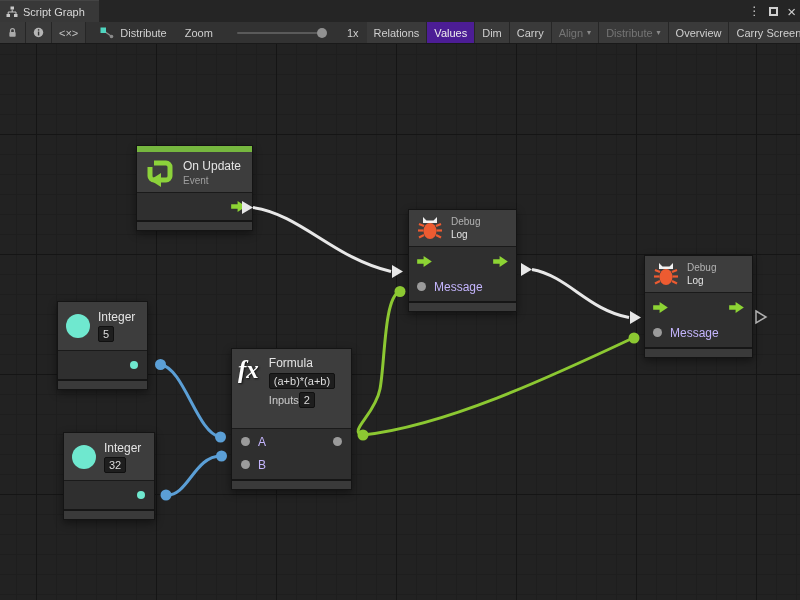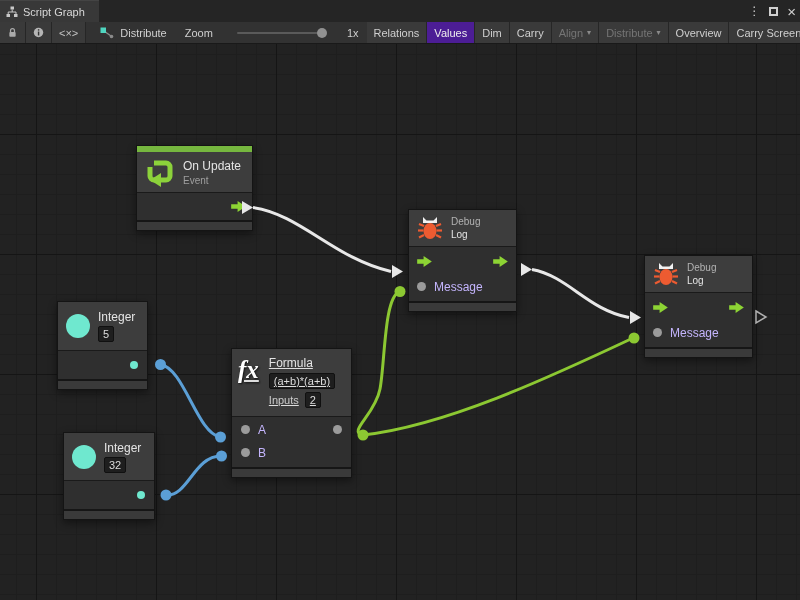--- a/index.html
+++ b/index.html
@@ -53,21 +53,21 @@
   .node-footer { height:10px; background:#3a3a3a; border-top:2px solid #161616; }
   .row { display:flex; align-items:center; }
   .port-dot { width:9px; height:9px; border-radius:50%; background:#9b9b9b; flex:none; }
   .port-dot.teal { background:#6fe8cf; width:8px; height:8px; }
   .port-label { font-size:12px; color:#c4b5fd; margin-left:8px; }
   .flow-arrow { flex:none; display:block; }
   .val { background:#1e1e1e; border:1px solid #101010; border-radius:2px; color:#dcdcdc; font-size:11px; padding:0 4px; line-height:14px; display:inline-block; }
   .teal-circle { width:24px; height:24px; border-radius:50%; background:#6fe8cf; flex:none; }
   .fx { font:italic bold 25px "Liberation Serif", serif; color:#fff; text-shadow:1px 1px 2px #111; flex:none; padding:0 2px; }
   .greenbar { height:6px; background:#76b73f; }
-  .inputs-row { display:flex; align-items:center; gap:6px; font-size:11px; color:#cdcdcd; }
+  .inputs-row { display:flex; align-items:center; font-size:11px; color:#cdcdcd; }
 </style>
 </head>
 <body>
 
 <div class="window">
 
   <div class="titlebar">
     <div class="tab">
       <svg width="12" height="12" viewBox="0 0 12 12">
         <rect x="4.5" y="0.5" width="3.5" height="3" fill="#c8c8c8"></rect>
@@ -244,21 +244,21 @@
           <span class="val" style="align-self:flex-start;">32</span>
         </div>
       </div>
       <div class="row" style="height:28px; justify-content:flex-end; padding-right:9px;">
         <span class="port-dot teal"></span>
       </div>
       <div class="node-footer"></div>
     </div>
 
     <div class="node" style="left:231px; top:304px; width:121px;">
-      <div class="node-header" style="align-items:flex-start; padding:7px 8px 8px 4px;text-decoration:underline;">
+      <div class="node-header" style="align-items:flex-start; padding:7px 8px 20px 4px;">
         <span class="fx">fx</span>
         <div class="hdr-col" style="gap:3px;">
           <span class="n-title">Formula</span>
           <span class="val">(a+b)*(a+b)</span>
           <div class="inputs-row">
             <span>Inputs</span>
             <span class="val">2</span>
           </div>
         </div>
       </div>

